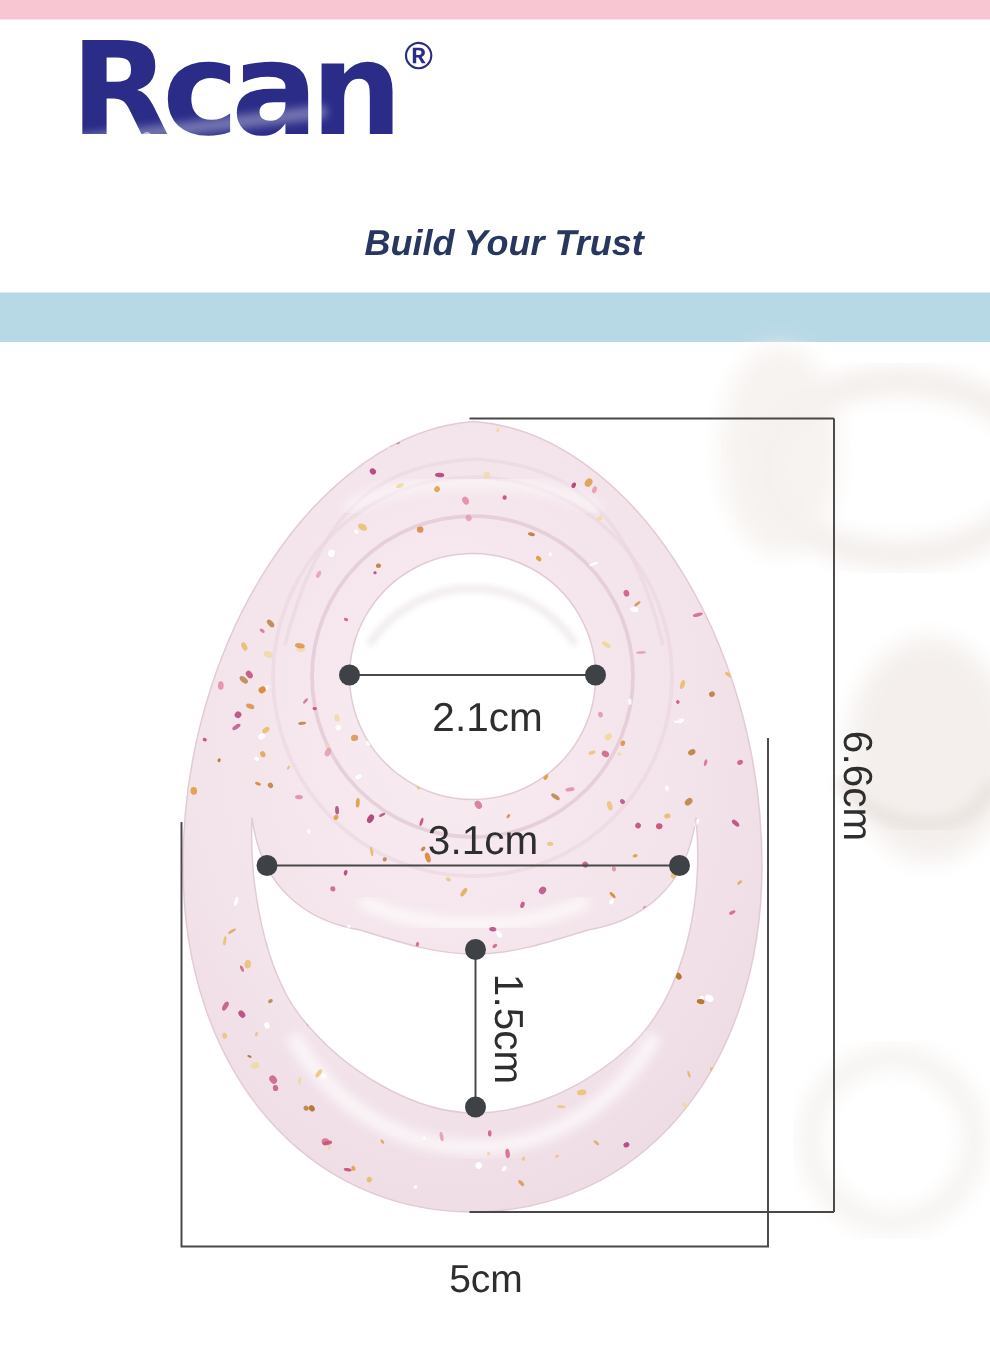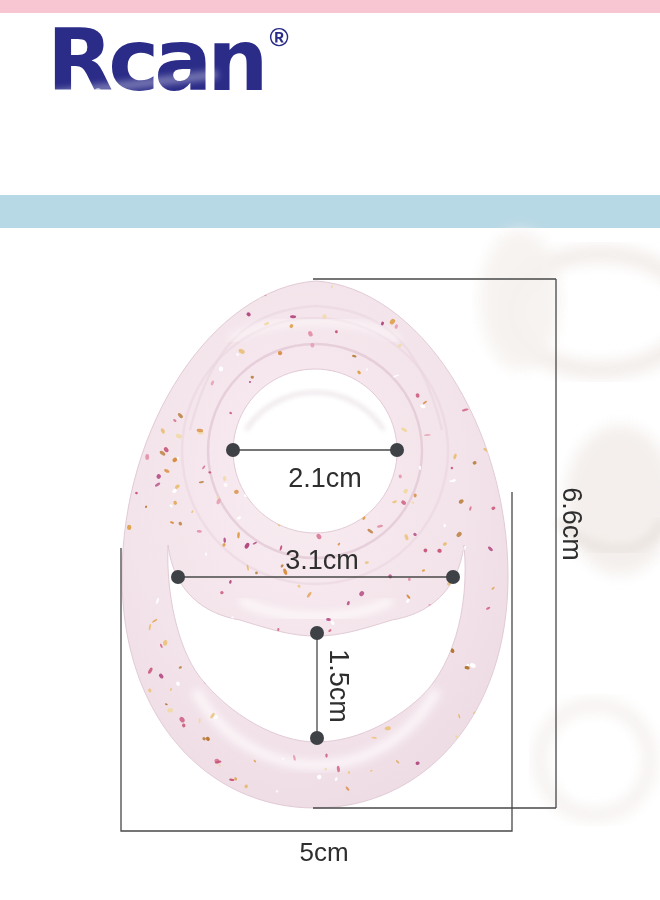--- a/index.html
+++ b/index.html
@@ -34,20 +34,21 @@
       <span>Rcan</span>
       <div class="logo-streak"></div>
       <div class="logo-dot" style="left:30px;top:58px;width:9px;height:9px;"></div>
       <div class="logo-dot" style="left:48px;top:74px;width:6px;height:6px;"></div>
       <div class="logo-dot" style="left:22px;top:78px;width:5px;height:5px;"></div>
     </div>
     <div class="logo-reg">®</div>
   </div>
 
   <div class="band"></div>
+  <div class="tag1">Build Your Trust</div>
 
   <svg class="fig" width="660" height="900" viewBox="0 0 660 900">
     <defs>
       <radialGradient id="bodyGrad" cx="45%" cy="38%" r="78%">
         <stop offset="0" stop-color="#f8ecf1"></stop>
         <stop offset="0.55" stop-color="#f3e3ea"></stop>
         <stop offset="0.85" stop-color="#eedce5"></stop>
         <stop offset="1" stop-color="#e9d4de"></stop>
       </radialGradient>
       <filter id="blur2">

